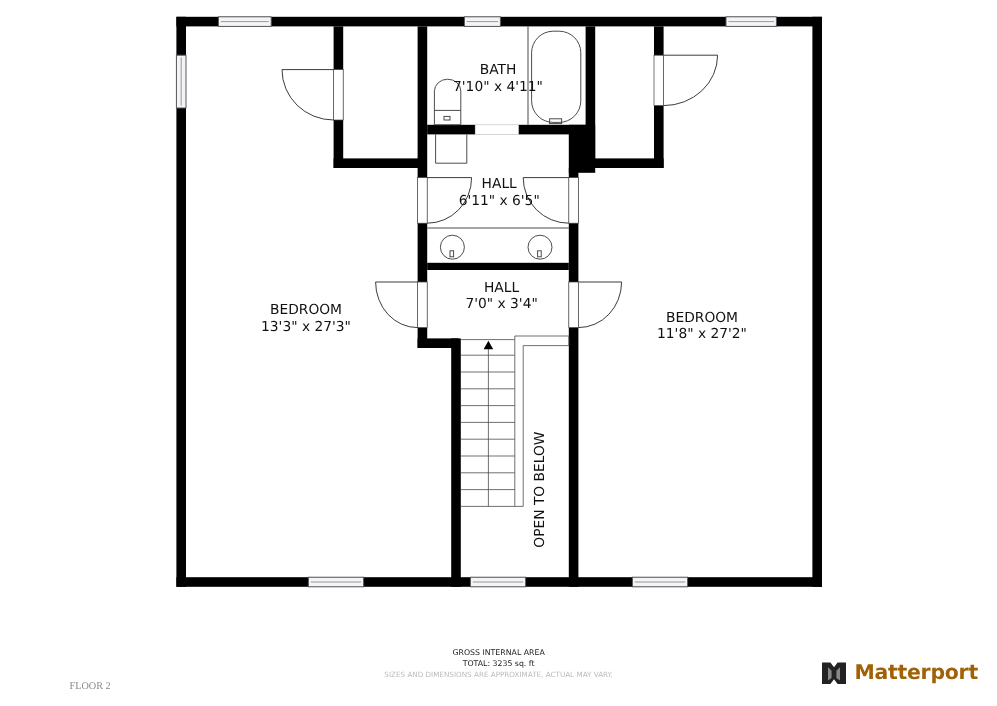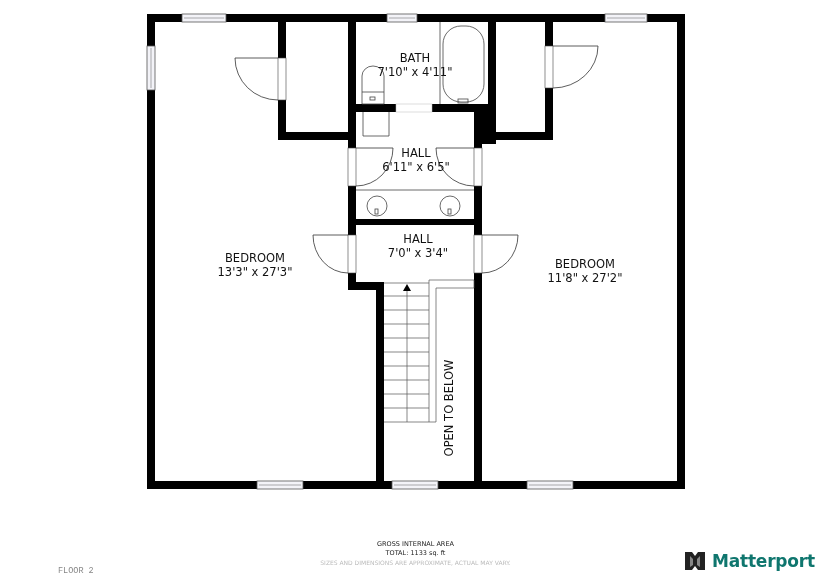--- a/index.html
+++ b/index.html
@@ -4,23 +4,23 @@
   <style>
     html, body { margin: 0; padding: 0; background: #ffffff; }
     body { width: 831px; height: 588px; position: relative; overflow: hidden; font-family: "DejaVu Sans", sans-serif; }
     #plan { position: absolute; left: 0; top: 0; width: 831px; height: 588px; }
     .room-name, .room-dim { font-family: "DejaVu Sans", sans-serif; fill: #111; }
     .room-name { font-size: 11.5px; }
     .room-dim { font-size: 11.5px; }
     .footer { position: absolute; left: 0; top: 540px; width: 831px; text-align: center; }
     .footer .line { font-family: "DejaVu Sans", sans-serif; font-size: 6.5px; color: #222; line-height: 9px; }
     .footer .note { color: #bbb; font-size: 6px; }
-    .floor-label { position: absolute; left: 14px; top: 566px; font-family: Liberation Mono, monospace; font-size: 8.5px; color: #888; padding-left: 44px; }
+    .floor-label { position: absolute; left: 14px; top: 566px; font-family: Liberation Serif, serif; font-size: 8.5px; color: #888; padding-left: 44px; }
     .brand { position: absolute; left: 684px; top: 550px; display: flex; align-items: center; gap: 6px; }
-    .brand-name { font-family: "DejaVu Sans", sans-serif; font-weight: bold; font-size: 17px; color: #0f766e; letter-spacing: -0.2px; text-align: right; }
+    .brand-name { font-family: "DejaVu Sans", sans-serif; font-weight: bold; font-size: 17px; color: #a16207; letter-spacing: -0.2px; text-align: right; }
   </style>
 </head>
 <body>
 
 <svg id="plan" viewBox="0 0 831 588" xmlns="http://www.w3.org/2000/svg">
 
   <g fill="#000">
     <rect x="147" y="14" width="538" height="8"></rect>
     <rect x="147" y="481" width="538" height="8"></rect>
     <rect x="147" y="14" width="8" height="475"></rect>
@@ -136,21 +136,21 @@
   <text class="room-dim" x="418" y="257" text-anchor="middle">7'0" x 3'4"</text>
 
   <text class="room-name" x="585" y="268" text-anchor="middle">BEDROOM</text>
   <text class="room-dim" x="585" y="282" text-anchor="middle">11'8" x 27'2"</text>
 
   <text class="room-name" x="0" y="0" text-anchor="middle" transform="translate(453,408) rotate(-90)">OPEN TO BELOW</text>
 </svg>
 
 <div class="footer">
   <div class="line">GROSS INTERNAL AREA</div>
-  <div class="line">TOTAL: 1133 sq. ft</div>
+  <div class="line">TOTAL: 3235 sq. ft</div>
   <div class="line note">SIZES AND DIMENSIONS ARE APPROXIMATE, ACTUAL MAY VARY.</div>
 </div>
 
 <div class="floor-label">FLOOR 2</div>
 
 <div class="brand">
   <svg width="22" height="22" viewBox="0 0 22 22">
     <path d="M1 2 L8 2 L11 6 L14 2 L21 2 L21 20 L14 20 L11 16 L8 20 L1 20 Z" fill="#222"></path>
     <path d="M6 6 L9 9 L9 15 L6 17 Z" fill="#888"></path>
     <path d="M16 6 L13 9 L13 15 L16 17 Z" fill="#888"></path>

